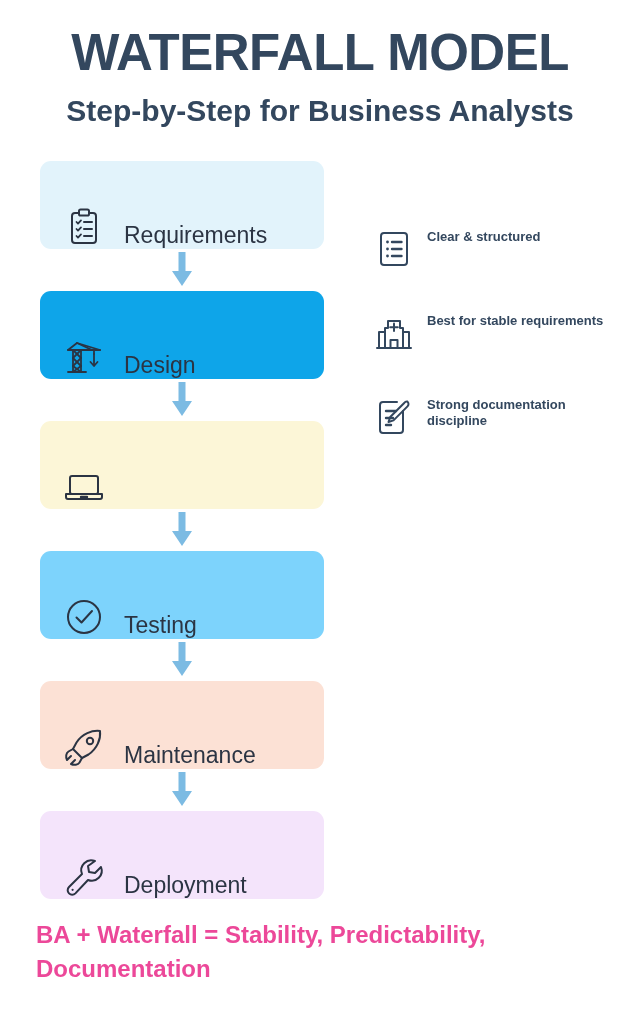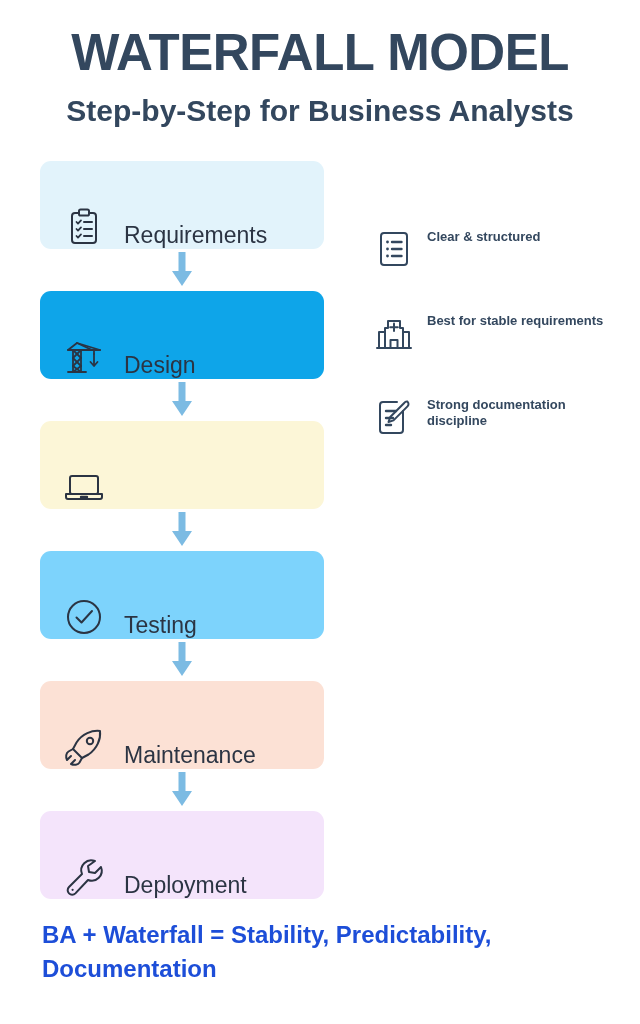--- a/index.html
+++ b/index.html
@@ -112,27 +112,27 @@
     font-weight: 700;
     line-height: 1.25;
     color: #33475e;
     margin-left: 14px;
     max-width: 190px;
   }
 
   
   .footer {
     position: absolute;
-    left: 42px;
+    left: 36px;
     right: 26px;
     top: 918px;
     font-size: 24px;
     font-weight: 700;
     line-height: 1.42;
-    color: #1d4ed8;
+    color: #ec4899;
   }
 </style>
 </head>
 <body>
 
 <div class="header">
   <h1 class="title">WATERFALL MODEL</h1>
   <div class="subtitle">Step-by-Step for Business Analysts</div>
 </div>
 

